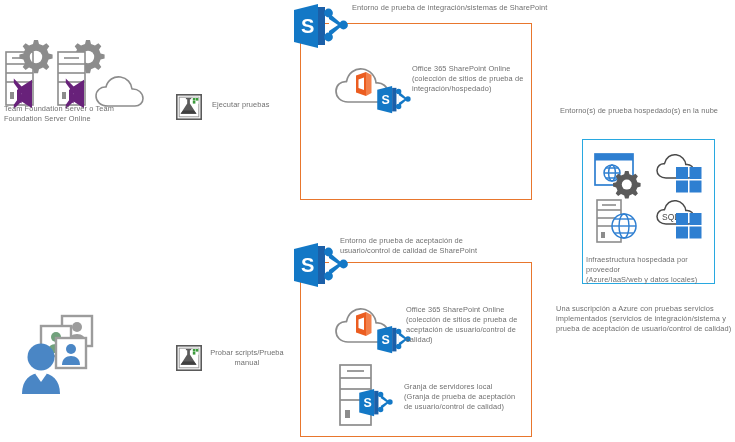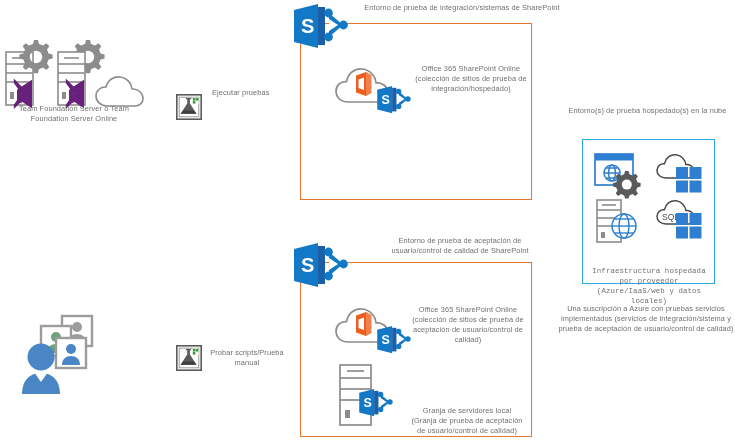--- a/index.html
+++ b/index.html
@@ -5,21 +5,21 @@
 <style>
   html,body{margin:0;padding:0;background:#ffffff;}
   body{
     width:735px;height:442px;position:relative;overflow:hidden;
     font-family:"Liberation Sans","DejaVu Sans",sans-serif;
     color:#595959;
   }
   .canvas{position:absolute;left:0;top:0;width:735px;height:442px;}
   .abs{position:absolute;}
   .cap{
-    font-size:7.4px;line-height:10px;color:#6f6f6f;text-align:center;
+    font-size:7.4px;line-height:10px;color:#6f6f6f;
     letter-spacing:.1px;
   }
   .cap-left{text-align:left;}
   .box-orange{
     border:1.6px solid #E8762D;background:transparent;box-sizing:border-box;
   }
   .box-blue{
     border:1.6px solid #28A8E0;background:#ffffff;box-sizing:border-box;
   }
   svg{display:block;overflow:visible;}
@@ -84,21 +84,21 @@
       <rect x="0.8" y="0.8" width="24.4" height="24.4" fill="#FFFFFF" stroke="#5A5A5A" stroke-width="1.6"></rect>
       <rect x="3.2" y="3.2" width="19.6" height="19.6" fill="#FFFFFF" stroke="#9A9A9A" stroke-width="1"></rect>
       <path d="M4.6 19.8 L11.2 9.6 L11.2 5.2 L9.9 5.2 L9.9 4.1 L15.2 4.1 L15.2 5.2 L13.9 5.2 L13.9 9.6 L20.5 19.8 Z" fill="#5B5B5B"></path>
       <path d="M7.2 16.4 L17.9 16.4 L20.5 19.8 L4.6 19.8 Z" fill="#3F3F3F"></path>
       <rect x="16.4" y="3.6" width="6.2" height="6.2" fill="#ffffff"></rect>
       <rect x="16.8" y="4.0" width="2.6" height="2.6" fill="#3C9B3C"></rect>
       <rect x="19.8" y="4.0" width="2.6" height="2.6" fill="#3C9B3C"></rect>
       <rect x="16.8" y="7.0" width="2.6" height="2.6" fill="#3C9B3C"></rect>
     </svg>
   </div>
-  <div class="abs cap cap-left" style="left:212px;top:88px;width:80px;">Ejecutar pruebas</div>
+  <div class="abs cap cap-left" style="left:212px;top:100px;width:80px;">Ejecutar pruebas</div>
 
   <div class="abs" style="left:14px;top:312px;">
     <svg width="84" height="84" viewBox="0 0 84 84">
 
       <g>
         <rect x="48" y="4" width="30" height="30" fill="#ffffff" stroke="#9C9C9C" stroke-width="2.4"></rect>
         <circle cx="63" cy="15" r="5" fill="#9C9C9C"></circle>
         <path d="M54 31 C54 25 58 22 63 22 C68 22 72 25 72 31 Z" fill="#9C9C9C"></path>
       </g>
 
@@ -172,21 +172,21 @@
         <path d="M37 15 L46 21 L37 27 Z" fill="#ffffff"></path>
       </g>
     </svg>
   </div>
   <div class="abs cap" style="left:412px;top:64px;width:118px;">
     <div>Office 365 SharePoint Online</div>
     <div>(colección de sitios de prueba de</div>
     <div>integración/hospedado)</div>
   </div>
 
-  <div class="abs cap" style="left:352px;top:236px;width:216px;">
+  <div class="abs cap" style="left:340px;top:236px;width:216px;">
     <div>Entorno de prueba de aceptación de</div>
     <div>usuario/control de calidad de SharePoint</div>
   </div>
 
   <div class="abs box-orange" style="left:300px;top:262px;width:232px;height:175px;"></div>
 
   <div class="abs" style="left:292px;top:243px;">
     <svg width="58" height="50" viewBox="0 0 58 50">
       <path d="M2 6 L26 0 L26 44 L2 38 Z" fill="#1378C6"></path>
       <rect x="26" y="3" width="7" height="38" fill="#1B5FA8"></rect>
@@ -243,21 +243,21 @@
         <rect x="26" y="3" width="7" height="38" fill="#1B5FA8"></rect>
         <text x="9" y="29" font-family="'Liberation Sans',sans-serif" font-size="20" font-weight="bold" fill="#ffffff">S</text>
         <path d="M37 9 L51 21 L37 33 Z" fill="#1378C6"></path>
         <circle cx="36.5" cy="9" r="4.4" fill="#1378C6"></circle>
         <circle cx="36.5" cy="33" r="4.4" fill="#1378C6"></circle>
         <circle cx="51.5" cy="21" r="4.4" fill="#1378C6"></circle>
         <path d="M37 15 L46 21 L37 27 Z" fill="#ffffff"></path>
       </g>
     </svg>
   </div>
-  <div class="abs cap" style="left:404px;top:382px;width:126px;margin-top:24px;">
+  <div class="abs cap" style="left:404px;top:382px;width:126px;">
     <div>Granja de servidores local</div>
     <div>(Granja de prueba de aceptación</div>
     <div>de usuario/control de calidad)</div>
   </div>
 
   <div class="abs cap" style="left:560px;top:106px;width:175px;">Entorno(s) de prueba hospedado(s) en la nube</div>
 
   <div class="abs box-blue" style="left:582px;top:139px;width:133px;height:145px;"></div>
 
   <div class="abs" style="left:592px;top:150px;">
@@ -315,21 +315,21 @@
         <g>
           <rect x="84" y="63" width="12" height="12" fill="#2E7FD1"></rect>
           <rect x="97.5" y="63" width="12" height="12" fill="#2E7FD1"></rect>
           <rect x="84" y="76.5" width="12" height="12" fill="#2E7FD1"></rect>
           <rect x="97.5" y="76.5" width="12" height="12" fill="#2E7FD1"></rect>
         </g>
       </g>
     </svg>
   </div>
 
-  <div class="abs cap" style="left:586px;top:266px;width:126px;font-family:Liberation Mono, monospace;">
+  <div class="abs cap" style="left:586px;top:255px;width:126px;">
     <div>Infraestructura hospedada por proveedor</div>
     <div>(Azure/IaaS/web y datos locales)</div>
   </div>
 
   <div class="abs cap" style="left:556px;top:304px;width:180px;">
     <div>Una suscripción a Azure con pruebas servicios</div>
     <div>implementados (servicios de integración/sistema y</div>
     <div>prueba de aceptación de usuario/control de calidad)</div>
   </div>
 

